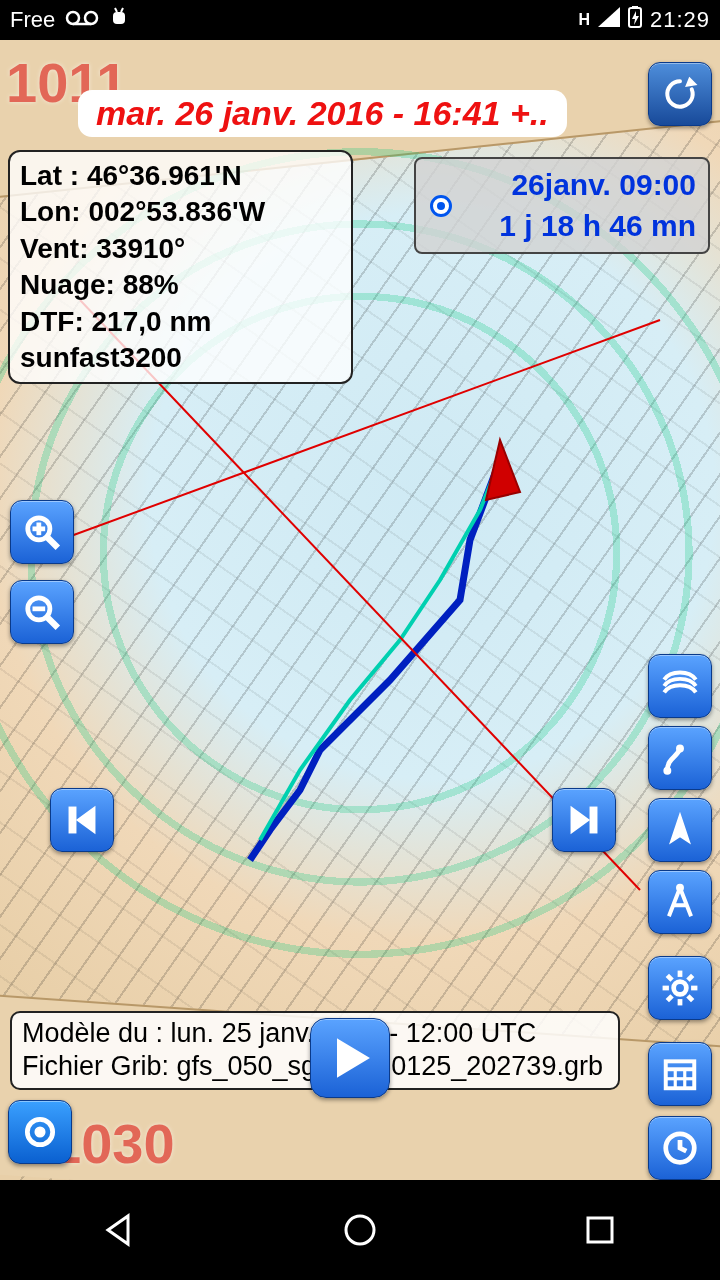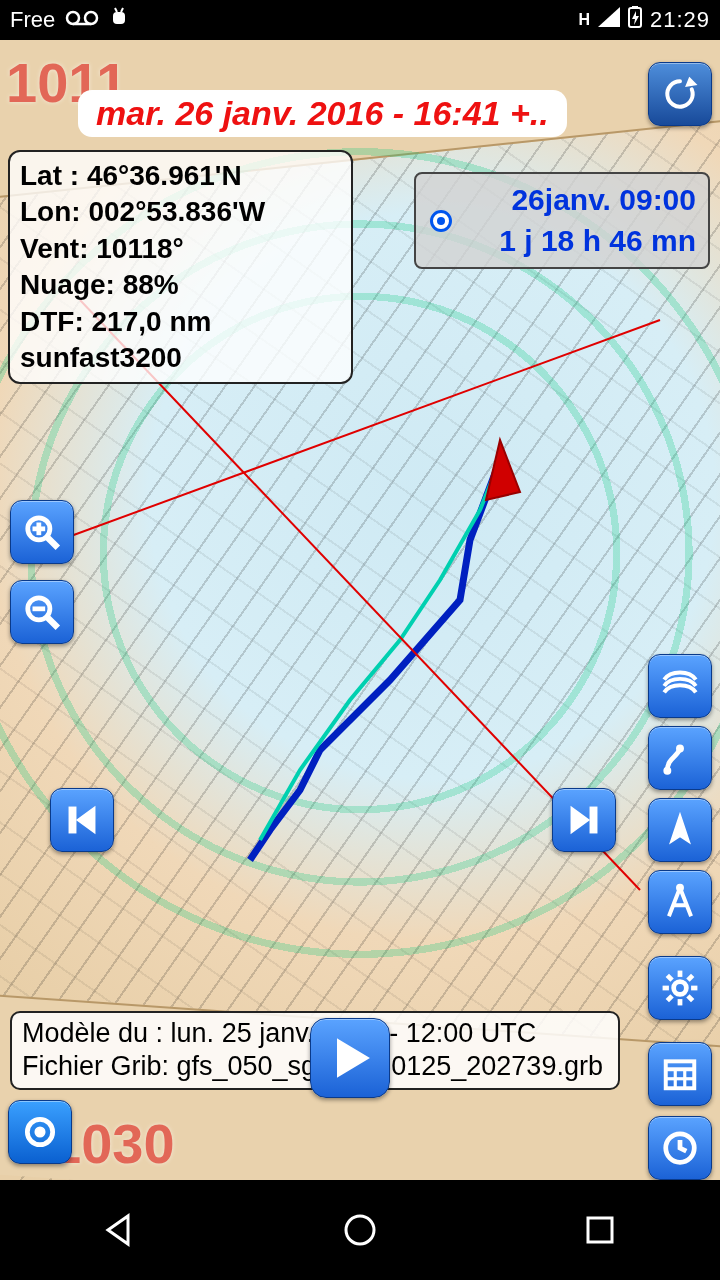--- a/index.html
+++ b/index.html
@@ -73,21 +73,21 @@
     background: rgba(255,255,255,.78);
     border: 2px solid #222; border-radius: 12px;
     padding: 6px 10px;
     font-size: 28px; line-height: 1.3; color: #000;
     z-index: 20;
     font-weight: bold;
   }
 
   
   .time-panel {
-    position: absolute; top: 132px; right: 10px; width: 296px;
+    position: absolute; top: 117px; right: 10px; width: 296px;
     background: rgba(210,210,210,.80);
     border: 2px solid #444; border-radius: 8px;
     padding: 6px 12px 6px 50px;
     color: #0033dd; font-size: 30px; font-weight: 600; line-height: 1.35;
     text-align: right;
     z-index: 20;
   }
   .time-panel .radio {
     position: absolute; left: 14px; top: 50%; transform: translateY(-50%);
     width: 22px; height: 22px; border-radius: 50%;
@@ -209,21 +209,21 @@
   </svg>
 
   <div class="pressure-top">1011</div>
   <div class="pressure-bottom">1030</div>
 
   <div class="date-banner">mar. 26 janv. 2016 - 16:41 +..</div>
 
   <div class="info-panel">
     <div>Lat :  46°36.961'N</div>
     <div>Lon: 002°53.836'W</div>
-    <div>Vent:  10118°</div>
+    <div>Vent:  33910°</div>
     <div>Nuage: 88%</div>
     <div>DTF: 217,0 nm</div>
     <div>sunfast3200</div>
   </div>
 
   <div class="time-panel">
     <span class="radio"></span>
     <div>26janv. 09:00</div>
     <div>1 j 18 h 46 mn</div>
   </div>

